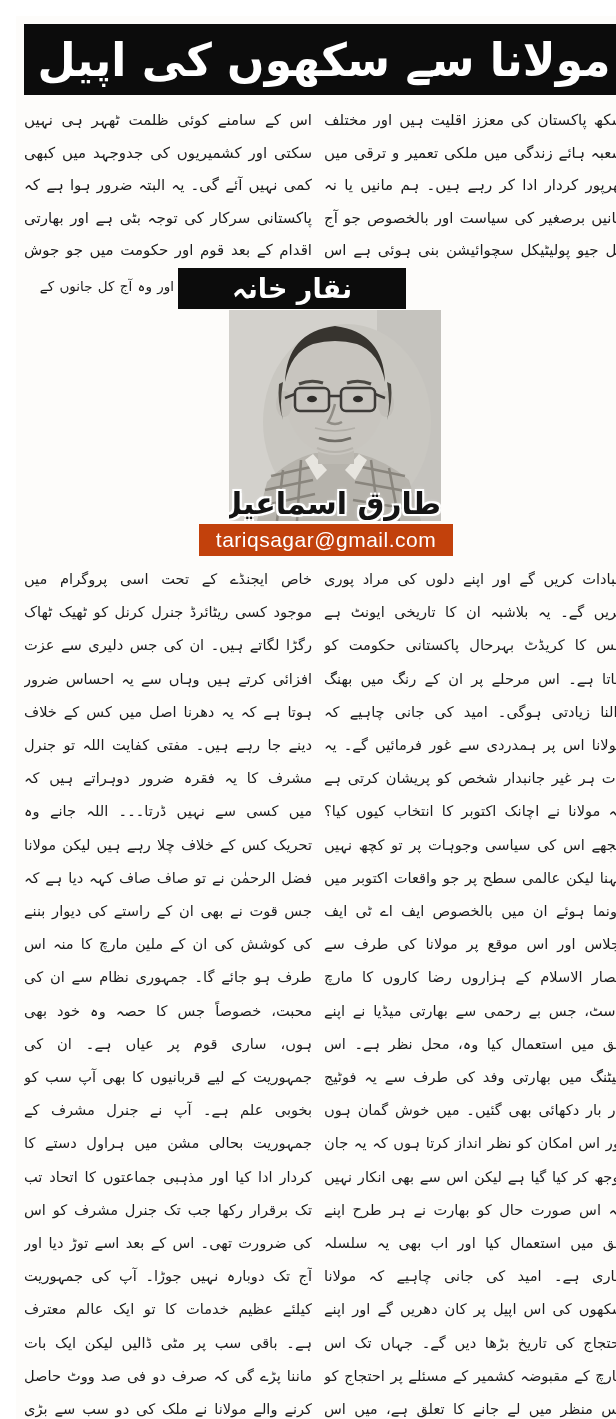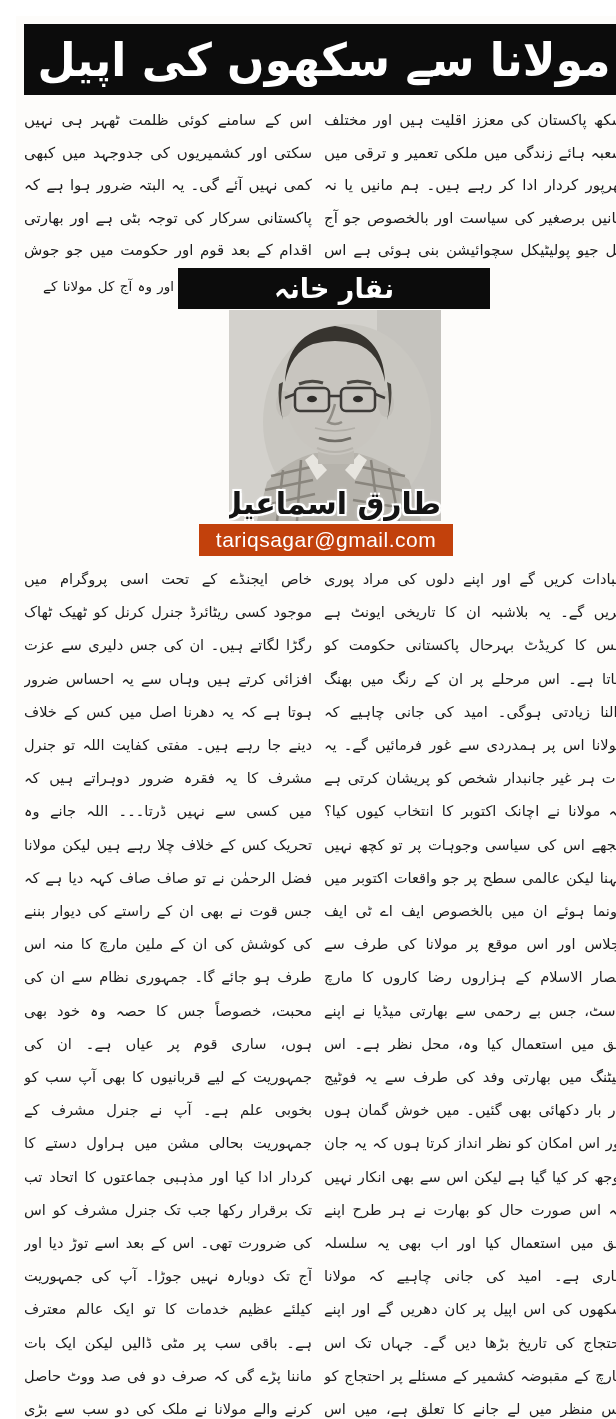--- a/index.html
+++ b/index.html
@@ -25,21 +25,21 @@
   }
   .rt {left:308px;top:88px;width:300px;height:163px;font-size:15px;line-height:32.6px;}
   .rn {left:437px;top:251px;width:171px;height:294px;font-size:13.5px;line-height:32.6px;}
   .rb {left:308px;top:546px;width:300px;height:864px;font-size:14.6px;line-height:33.2px;}
   .lt {left:8px;top:88px;width:288px;height:163px;font-size:15px;line-height:32.6px;}
   .ln1{left:8px;top:253px;width:150px;height:37px;font-size:13.5px;line-height:34px;white-space:nowrap;overflow:hidden;}
   .ln2{left:8px;top:291px;width:197px;height:254px;font-size:13.8px;line-height:31.8px;}
   .lb {left:8px;top:546px;width:288px;height:864px;font-size:14.6px;line-height:33.2px;}
   
   .colbar{
-    position:absolute;left:162px;top:252px;width:312px;height:41px;
+    position:absolute;left:162px;top:252px;width:228px;height:41px;
     background:#0c0c0c;display:flex;align-items:center;justify-content:center;
   }
   .colbar span{color:#ffffff;font-size:27px;font-weight:bold;direction:rtl;white-space:nowrap;}
   
   .photo{
     position:absolute;left:213px;top:294px;width:212px;height:211px;
     background:#d2d0cb;overflow:hidden;
   }
   .photo svg{display:block;}
   .signature{
@@ -65,21 +65,21 @@
 <div class="page">
 
   <div class="banner">
     <div class="banner-text">مولانا سے سکھوں کی اپیل</div>
   </div>
 
   <div class="txt rt">سکھ پاکستان کی معزز اقلیت ہیں اور مختلف شعبہ ہائے زندگی میں ملکی تعمیر و ترقی میں بھرپور کردار ادا کر رہے ہیں۔ ہم مانیں یا نہ مانیں برصغیر کی سیاست اور بالخصوص جو آج کل جیو پولیٹیکل سچوائیشن بنی ہوئی ہے اس میں دونوں ممالک ان کا اہم کردار نظر انداز نہیں کر</div>
   <div class="txt rb">عبادات کریں گے اور اپنے دلوں کی مراد پوری کریں گے۔ یہ بلاشبہ ان کا تاریخی ایونٹ ہے جس کا کریڈٹ بہرحال پاکستانی حکومت کو جاتا ہے۔ اس مرحلے پر ان کے رنگ میں بھنگ ڈالنا زیادتی ہوگی۔ امید کی جانی چاہیے کہ مولانا اس پر ہمدردی سے غور فرمائیں گے۔ یہ بات ہر غیر جانبدار شخص کو پریشان کرتی ہے کہ مولانا نے اچانک اکتوبر کا انتخاب کیوں کیا؟ مجھے اس کی سیاسی وجوہات پر تو کچھ نہیں کہنا لیکن عالمی سطح پر جو واقعات اکتوبر میں رونما ہوئے ان میں بالخصوص ایف اے ٹی ایف اجلاس اور اس موقع پر مولانا کی طرف سے انصار الاسلام کے ہزاروں رضا کاروں کا مارچ پاسٹ، جس بے رحمی سے بھارتی میڈیا نے اپنے حق میں استعمال کیا وہ، محل نظر ہے۔ اس میٹنگ میں بھارتی وفد کی طرف سے یہ فوٹیج بار بار دکھائی بھی گئیں۔ میں خوش گمان ہوں اور اس امکان کو نظر انداز کرتا ہوں کہ یہ جان بوجھ کر کیا گیا ہے لیکن اس سے بھی انکار نہیں کہ اس صورت حال کو بھارت نے ہر طرح اپنے حق میں استعمال کیا اور اب بھی یہ سلسلہ جاری ہے۔ امید کی جانی چاہیے کہ مولانا سکھوں کی اس اپیل پر کان دھریں گے اور اپنے احتجاج کی تاریخ بڑھا دیں گے۔ جہاں تک اس مارچ کے مقبوضہ کشمیر کے مسئلے پر احتجاج کو پس منظر میں لے جانے کا تعلق ہے، میں اس سے اس لیے اتفاق نہیں کرتا کہ دنیا کی کوئی سازش کشمیریوں کا جذبہ آزادی سرد نہیں کر سکتی۔ ان کی لازوال قربانیوں نے انہیں اس نوعیت کی ضرورتوں سے بے نیاز کر دیا ہے۔ انہوں نے اپنے خون سے آزادی کی جو شمع روشن کی ہے</div>
 
   <div class="txt lt">اس کے سامنے کوئی ظلمت ٹھہر ہی نہیں سکتی اور کشمیریوں کی جدوجہد میں کبھی کمی نہیں آئے گی۔ یہ البتہ ضرور ہوا ہے کہ پاکستانی سرکار کی توجہ بٹی ہے اور بھارتی اقدام کے بعد قوم اور حکومت میں جو جوش و خروش پیدا ہوا تھا وہ اب دکھائی نہیں دے رہا کیونکہ میڈیا کی توجہ بٹ گئی ہے</div>
-  <div class="txt ln1">اور وہ آج کل مولانا کے</div>
+  <div class="txt ln1">اور وہ آج کل جانوں کے</div>
   <div class="txt lb">خاص ایجنڈے کے تحت اسی پروگرام میں موجود کسی ریٹائرڈ جنرل کرنل کو ٹھیک ٹھاک رگڑا لگاتے ہیں۔ ان کی جس دلیری سے عزت افزائی کرتے ہیں وہاں سے یہ احساس ضرور ہوتا ہے کہ یہ دھرنا اصل میں کس کے خلاف دینے جا رہے ہیں۔ مفتی کفایت اللہ تو جنرل مشرف کا یہ فقرہ ضرور دوہراتے ہیں کہ میں کسی سے نہیں ڈرتا۔۔۔ اللہ جانے وہ تحریک کس کے خلاف چلا رہے ہیں لیکن مولانا فضل الرحمٰن نے تو صاف صاف کہہ دیا ہے کہ جس قوت نے بھی ان کے راستے کی دیوار بننے کی کوشش کی ان کے ملین مارچ کا منہ اس طرف ہو جائے گا۔ جمہوری نظام سے ان کی محبت، خصوصاً جس کا حصہ وہ خود بھی ہوں، ساری قوم پر عیاں ہے۔ ان کی جمہوریت کے لیے قربانیوں کا بھی آپ سب کو بخوبی علم ہے۔ آپ نے جنرل مشرف کے جمہوریت بحالی مشن میں ہراول دستے کا کردار ادا کیا اور مذہبی جماعتوں کا اتحاد تب تک برقرار رکھا جب تک جنرل مشرف کو اس کی ضرورت تھی۔ اس کے بعد اسے توڑ دیا اور آج تک دوبارہ نہیں جوڑا۔ آپ کی جمہوریت کیلئے عظیم خدمات کا تو ایک عالم معترف ہے۔ باقی سب پر مٹی ڈالیں لیکن ایک بات ماننا پڑے گی کہ صرف دو فی صد ووٹ حاصل کرنے والے مولانا نے ملک کی دو سب سے بڑی جماعتوں کی گھاگ لیڈرشپ کو بھی اپنے جوتوں میں بٹھا رکھا ہے۔ آج عالم یہ ہے کہ پی پی پی اور نون لیگ کے جتنے ”دھتر خان“، سپیکر ٹی وی سکرینوں پر دکھائی دیتے ہیں وہ مولانا کے فرستادہ نمائندوں کے سامنے اس طرح ہاتھ باندھ کر بیٹھے ہوتے ہیں جیسے ان کے حال ہی میں بیعت ہوئے ہوں۔</div>
 
   <div class="colbar">
     <span>نقار خانہ</span>
   </div>
 
   <div class="photo">
     <svg width="212" height="211" viewBox="0 0 212 211" xmlns="http://www.w3.org/2000/svg">
       <rect width="212" height="211" fill="#d3d1cc"></rect>
       <rect x="148" width="64" height="211" fill="#c5c3be"></rect>

